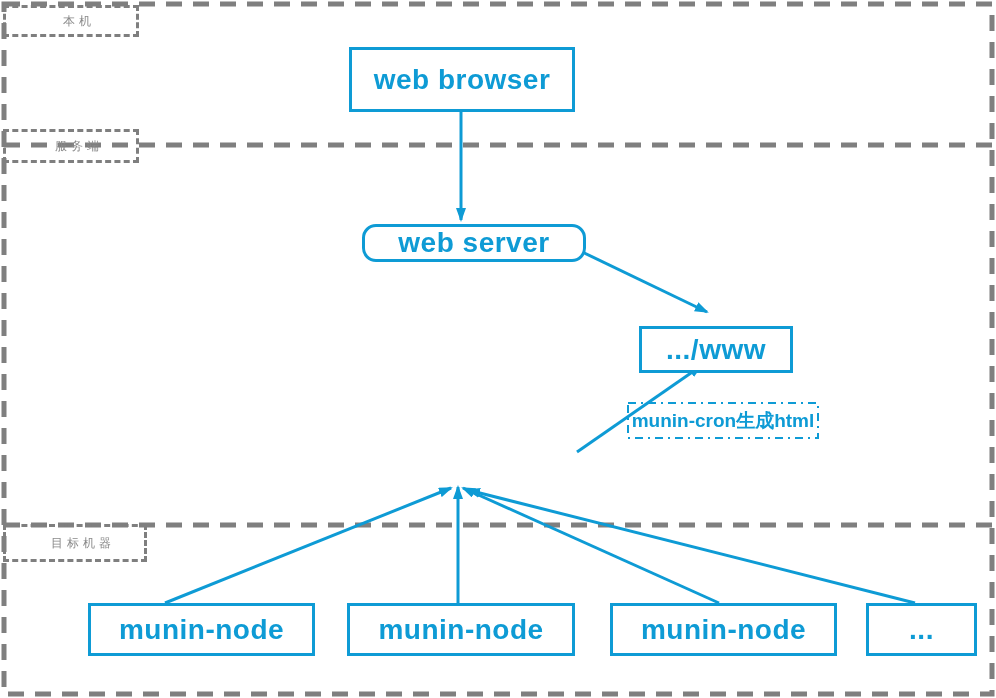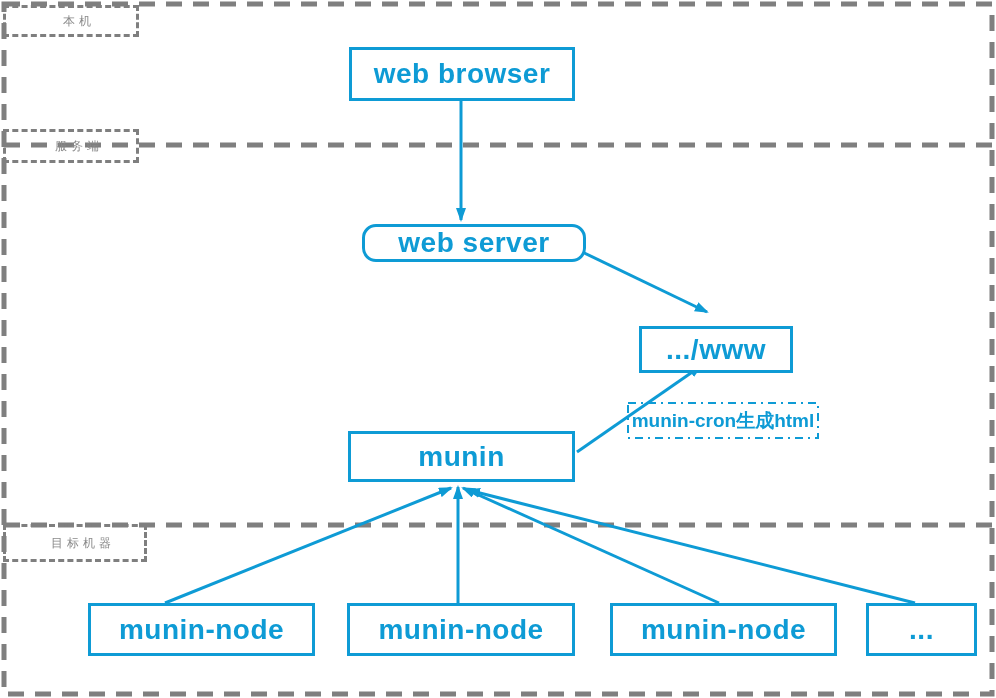--- a/index.html
+++ b/index.html
@@ -41,21 +41,21 @@
   .edge-label{
     position:absolute;
     box-sizing:border-box;
     color:var(--accent);
     display:flex;align-items:center;justify-content:center;
     font-size:19px;font-weight:600;
     white-space:nowrap;
     background:transparent;
   }
   
-  #n-web-browser{left:349px;top:47px;width:226px;height:54px;}
+  #n-web-browser{left:349px;top:47px;width:226px;height:65px;}
   #n-web-server {left:362px;top:224px;width:224px;height:38px;border-radius:14px;}
   #n-www        {left:639px;top:326px;width:154px;height:47px;}
   #n-munin      {left:348px;top:431px;width:227px;height:51px;}
   #n-node1      {left:88px; top:603px;width:227px;height:53px;}
   #n-node2      {left:347px;top:603px;width:228px;height:53px;}
   #n-node3      {left:610px;top:603px;width:227px;height:53px;}
   #n-more       {left:866px;top:603px;width:111px;height:53px;}
   #r-label-1{left:3px;top:5px;  width:136px;height:32px;}
   #r-label-2{left:3px;top:129px;width:136px;height:34px;}
   #r-label-3{left:3px;top:524px;width:144px;height:38px;}
@@ -91,21 +91,20 @@
     <rect class="edge-label-box" x="628" y="403" width="190" height="35"></rect>
   </svg>
 
   <div class="region-label" id="r-label-1">本机</div>
   <div class="region-label" id="r-label-2">服务端</div>
   <div class="region-label" id="r-label-3">目标机器</div>
 
   <div class="node" id="n-web-browser">web browser</div>
   <div class="node" id="n-web-server">web server</div>
   <div class="node" id="n-www">.../www</div>
-  <div class="node" id="n-munin">munin</div>
   <div class="node" id="n-node1">munin-node</div>
   <div class="node" id="n-node2">munin-node</div>
   <div class="node" id="n-node3">munin-node</div>
   <div class="node" id="n-more">...</div>
 
   <div class="edge-label" id="e-label">munin-cron生成html</div>
 
 </div>
 
 </body></html>

